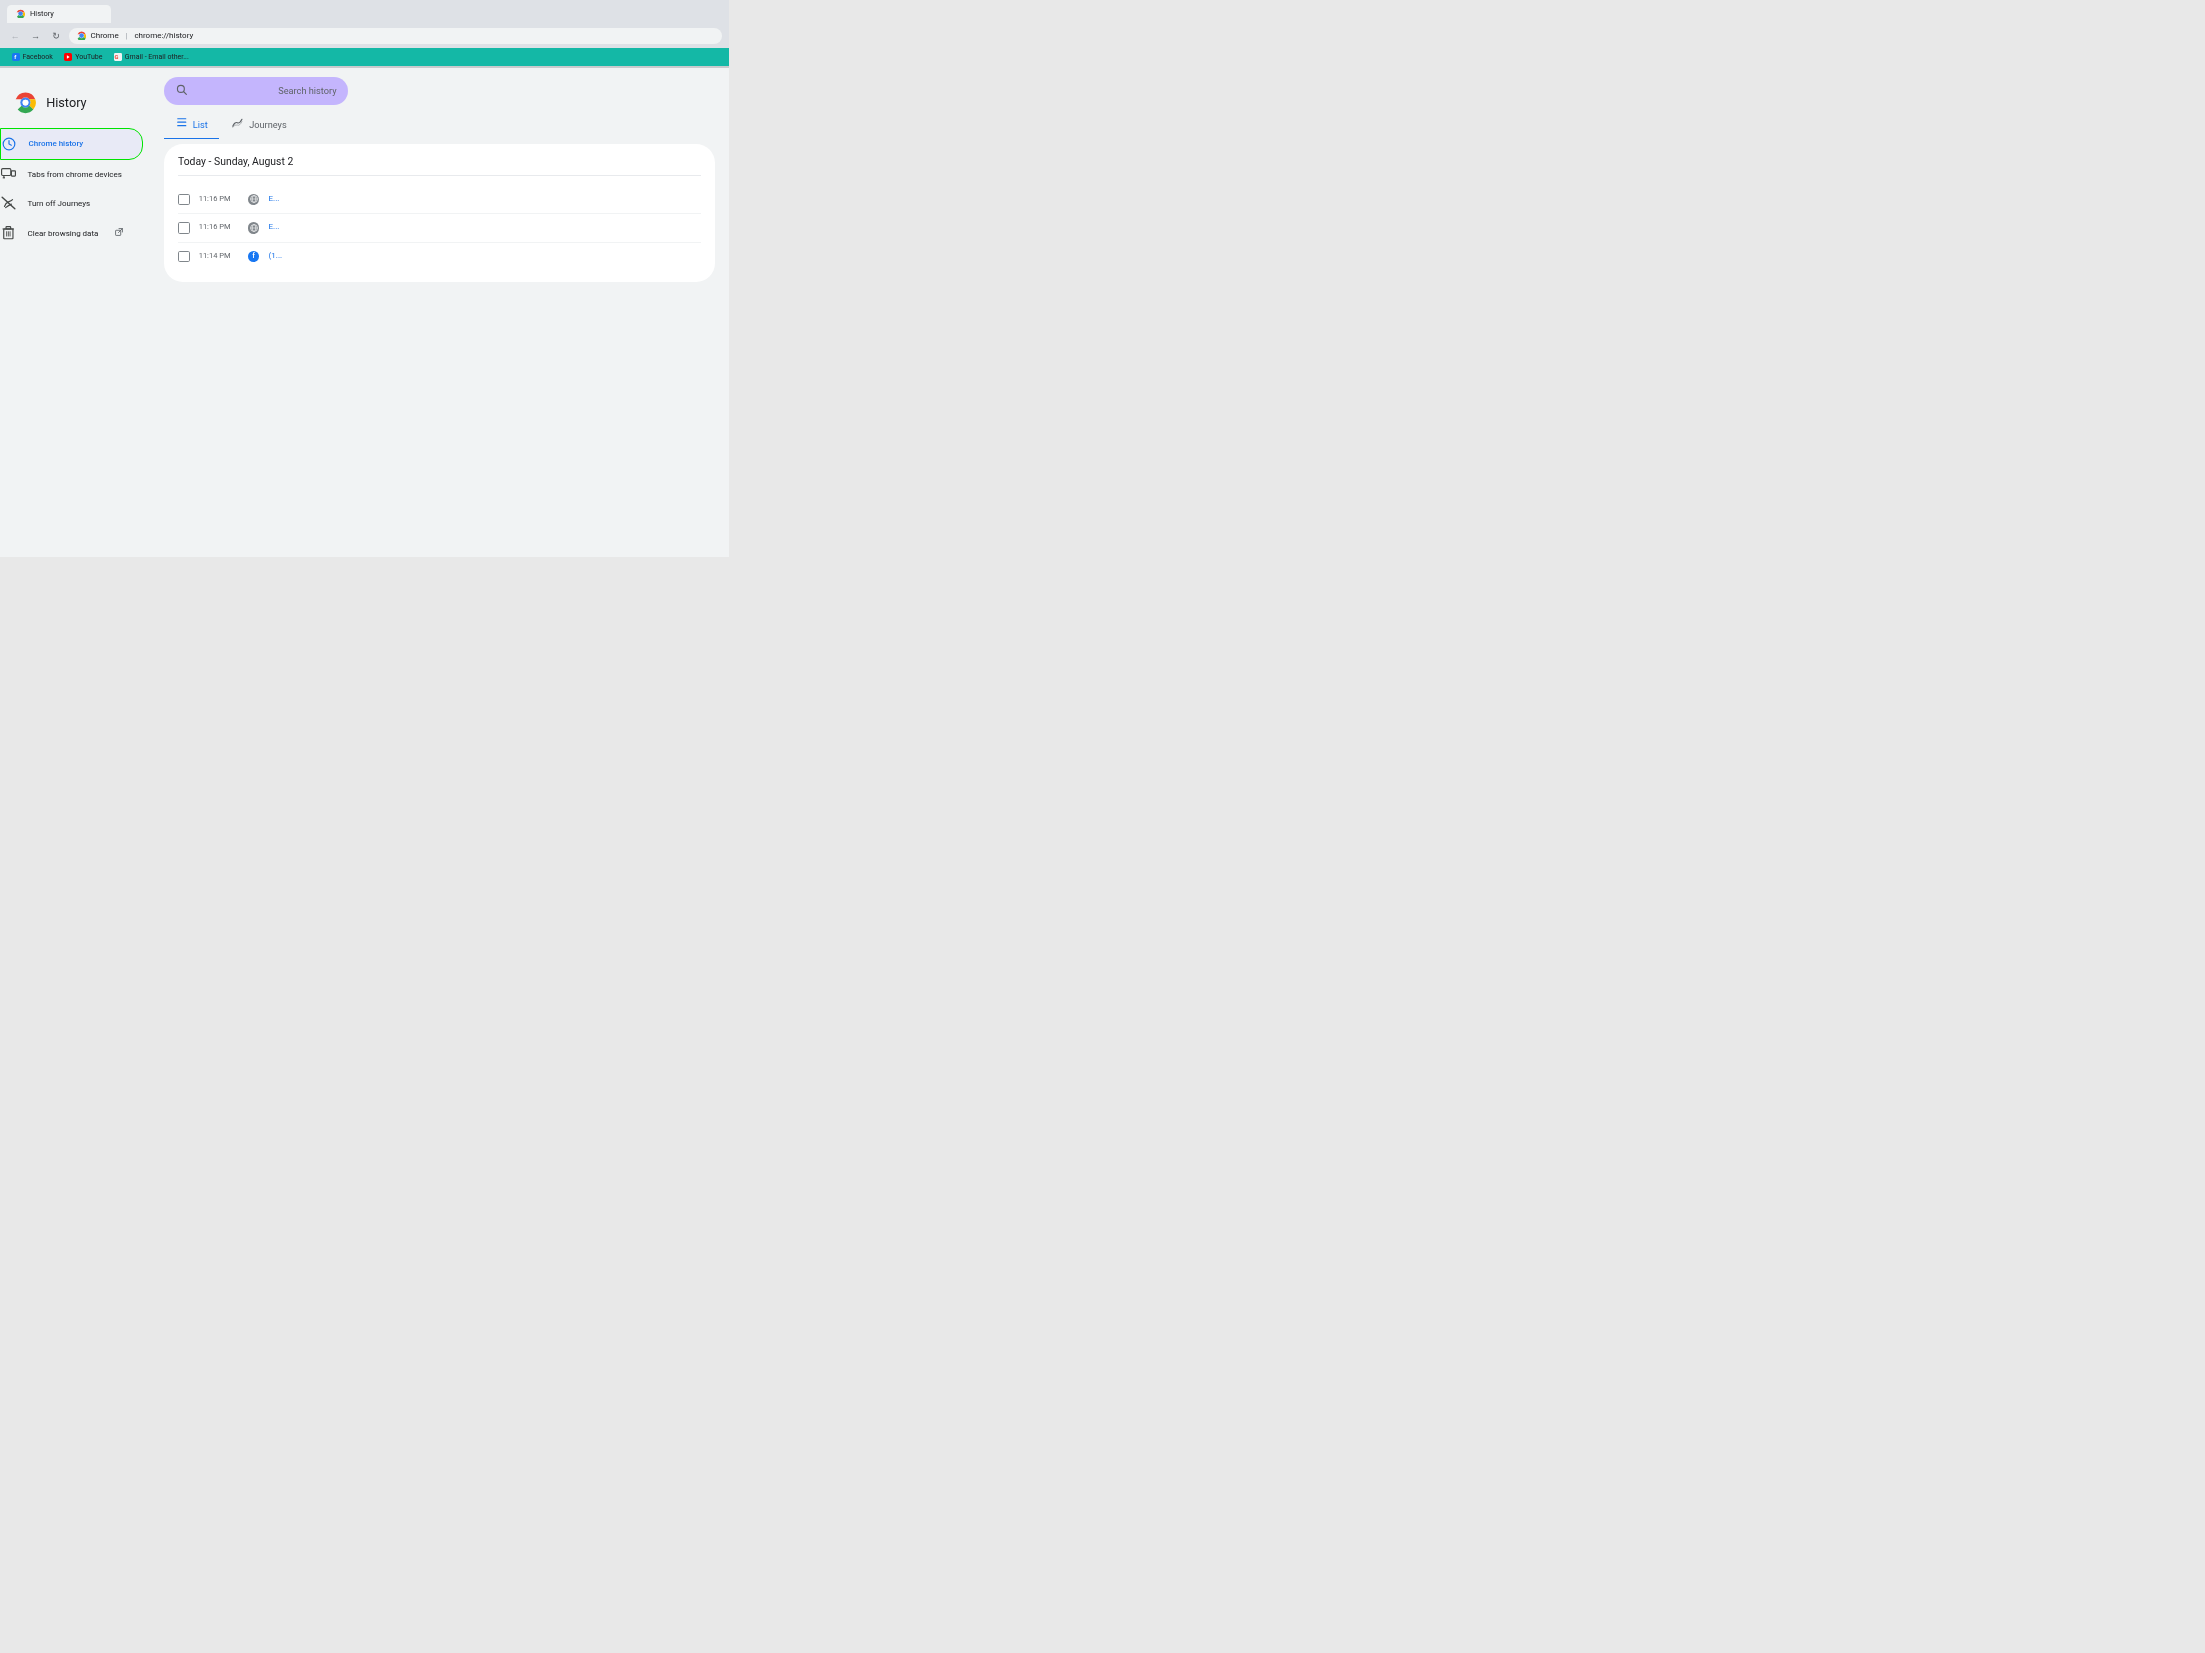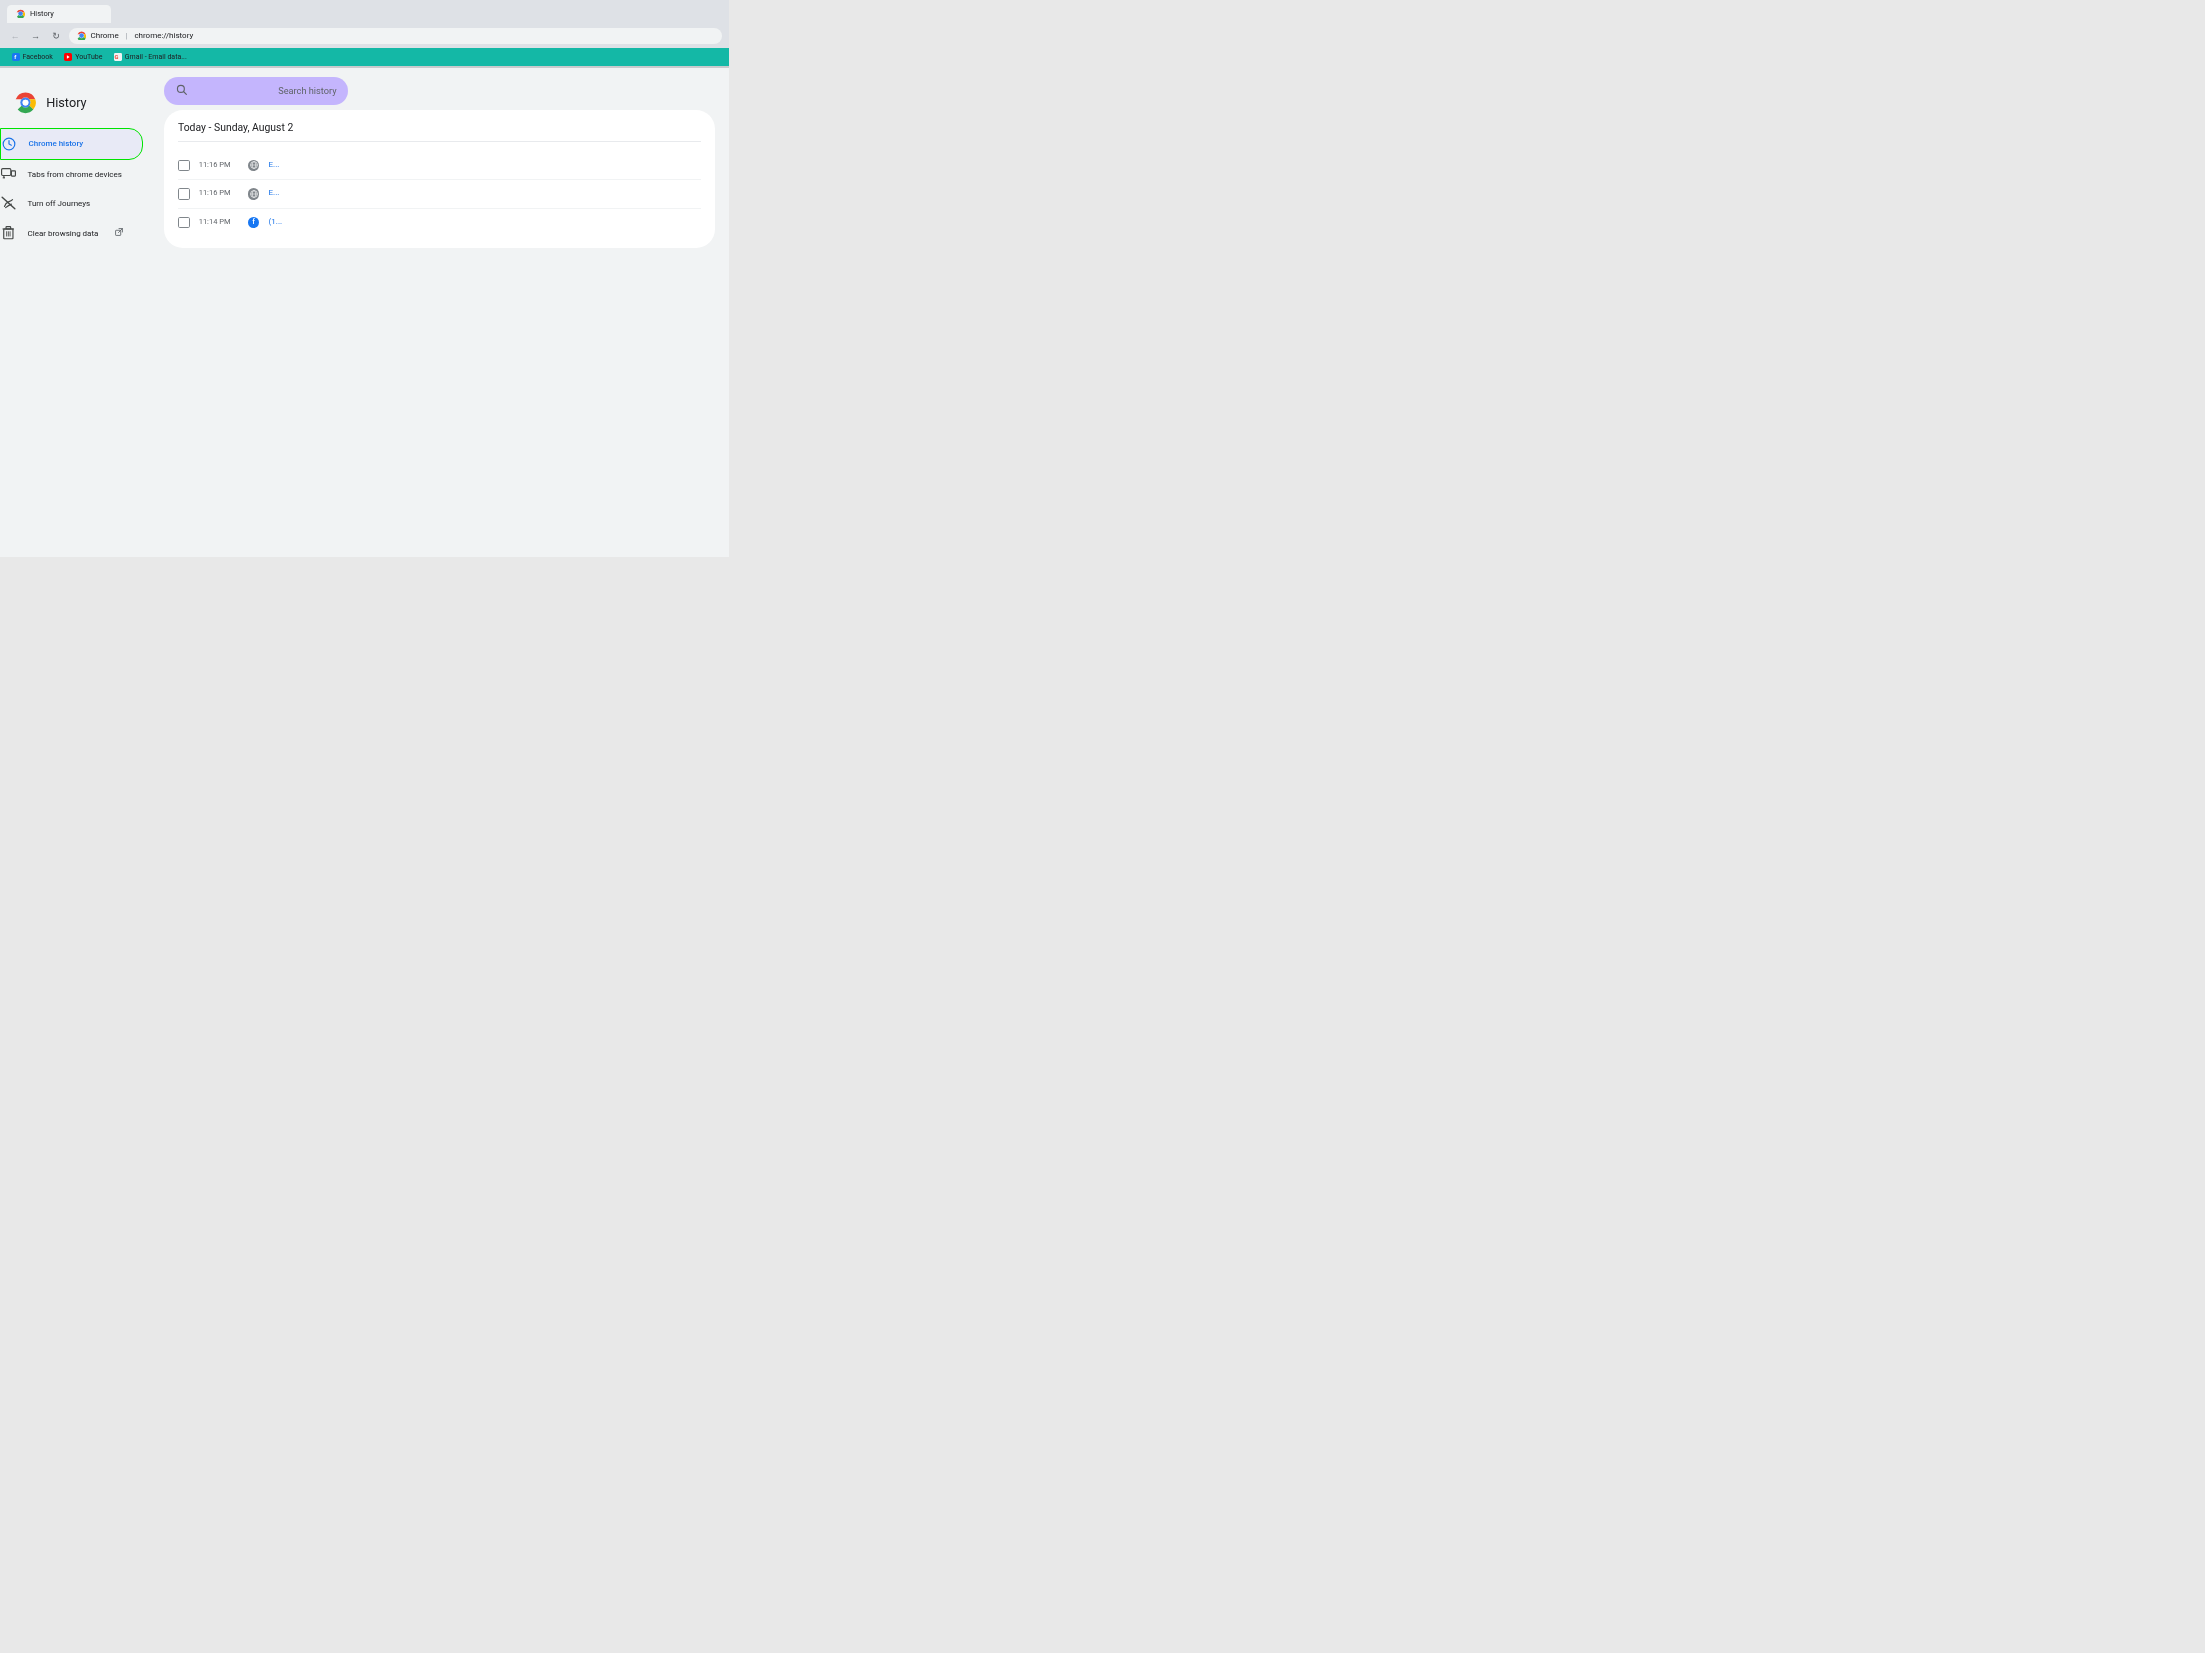--- a/index.html
+++ b/index.html
@@ -368,21 +368,21 @@
         <rect width="14" height="14" rx="3" fill="#ff0000"></rect>
         <polygon points="5,4 10,7 5,10" fill="white"></polygon>
       </svg>
       <span>YouTube</span>
     </div>
     <div class="bookmark-item">
       <svg width="8" height="8" viewBox="0 0 14 14" style="font-size:12px">
         <rect width="14" height="14" rx="2" fill="#f1f3f4"></rect>
         <text x="1" y="11" font-size="10" fill="#ea4335" font-weight="bold">G</text>
       </svg>
-      <span>Gmail - Email data...</span>
+      <span>Gmail - Email other...</span>
     </div>
   </div>
 </div>
 
 <div class="page-content">
 
   <div class="sidebar">
 
     <div class="page-header">
       <svg class="chrome-logo" viewBox="0 0 40 40">
@@ -457,20 +457,42 @@
     <div class="search-bar">
       <span class="search-icon-wrap">
         <svg width="11.5" height="11.5" viewBox="0 0 20 20" fill="none">
           <circle cx="8.5" cy="8.5" r="6" stroke="#5f6368" stroke-width="2"></circle>
           <line x1="13" y1="13" x2="18" y2="18" stroke="#5f6368" stroke-width="2" stroke-linecap="round"></line>
         </svg>
       </span>
       <span class="search-placeholder">Search history</span>
     </div>
 
+    <div class="view-tabs">
+      <div class="view-tab active">
+        <span class="view-tab-icon">
+          <svg width="11.5" height="10.4" viewBox="0 0 20 18" fill="none">
+            <line x1="3" y1="3" x2="17" y2="3" stroke="#1a73e8" stroke-width="2" stroke-linecap="round"></line>
+            <line x1="3" y1="9" x2="17" y2="9" stroke="#1a73e8" stroke-width="2" stroke-linecap="round"></line>
+            <line x1="3" y1="15" x2="17" y2="15" stroke="#1a73e8" stroke-width="2" stroke-linecap="round"></line>
+          </svg>
+        </span>
+        <span>List</span>
+      </div>
+
+      <div class="view-tab">
+        <span class="view-tab-icon">
+          <svg width="12.7" height="11.5" viewBox="0 0 22 20" fill="none">
+            <path d="M3 16 Q7 8 11 10 Q15 12 19 4" stroke="#5f6368" stroke-width="2" fill="none" stroke-linecap="round"></path>
+            <path d="M3 18 Q7 12 11 14 Q15 16 19 8" stroke="#5f6368" stroke-width="1.5" fill="none" stroke-linecap="round" opacity="0.5"></path>
+          </svg>
+        </span>
+        <span>Journeys</span>
+      </div>
+    </div>
 
     <div class="history-card">
       <div class="history-date">Today - Sunday, August 2</div>
 
       <div class="history-row">
         <div class="history-checkbox"></div>
         <span class="history-time">11:16 PM</span>
         <div class="history-favicon globe">
           <svg width="8" height="8" viewBox="0 0 14 14" fill="none">
             <circle cx="7" cy="7" r="6" stroke="white" stroke-width="1.2" fill="none"></circle>

